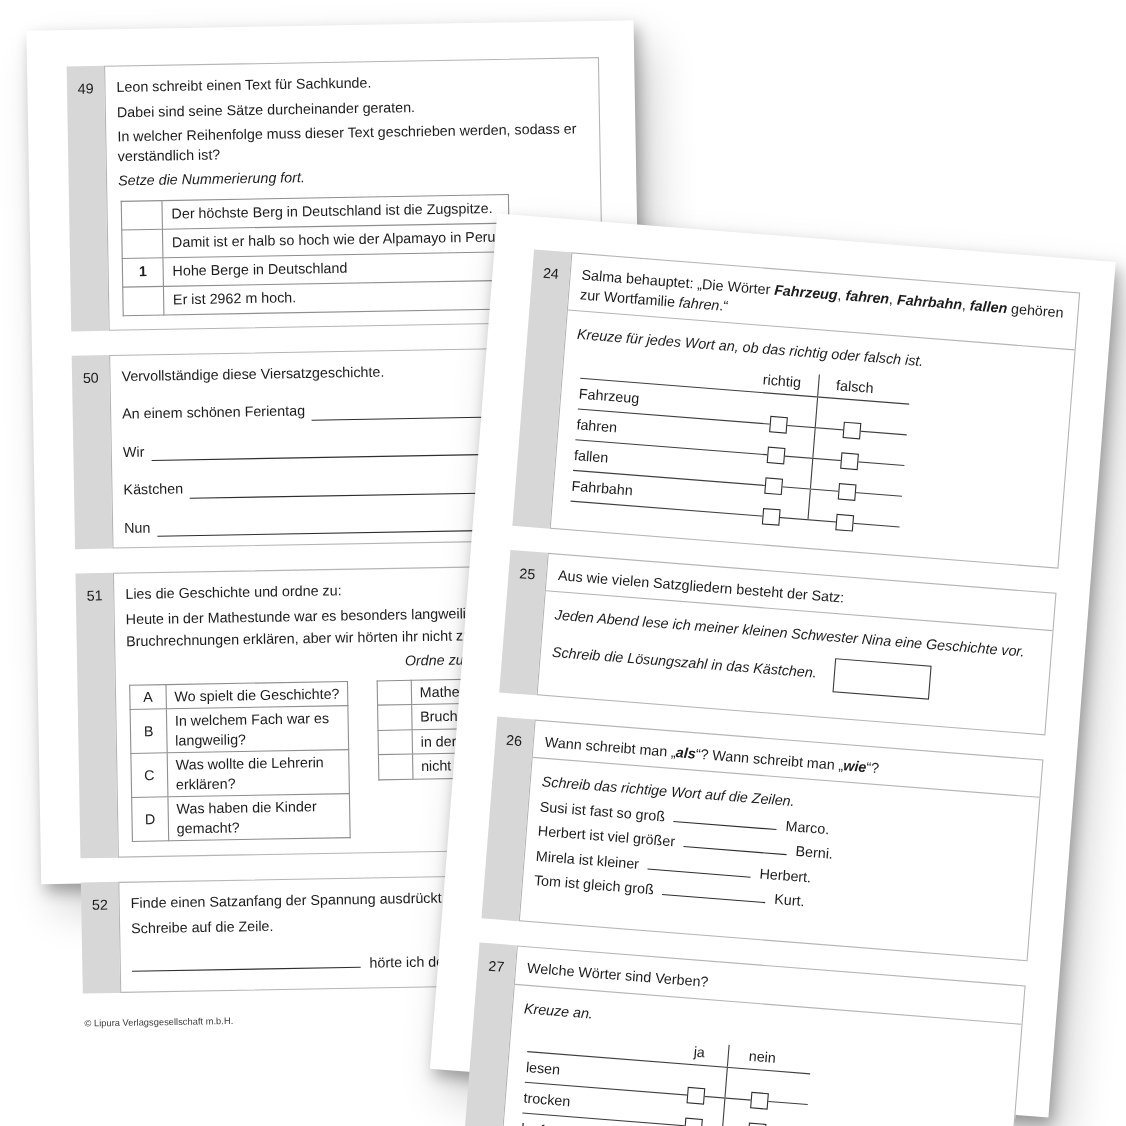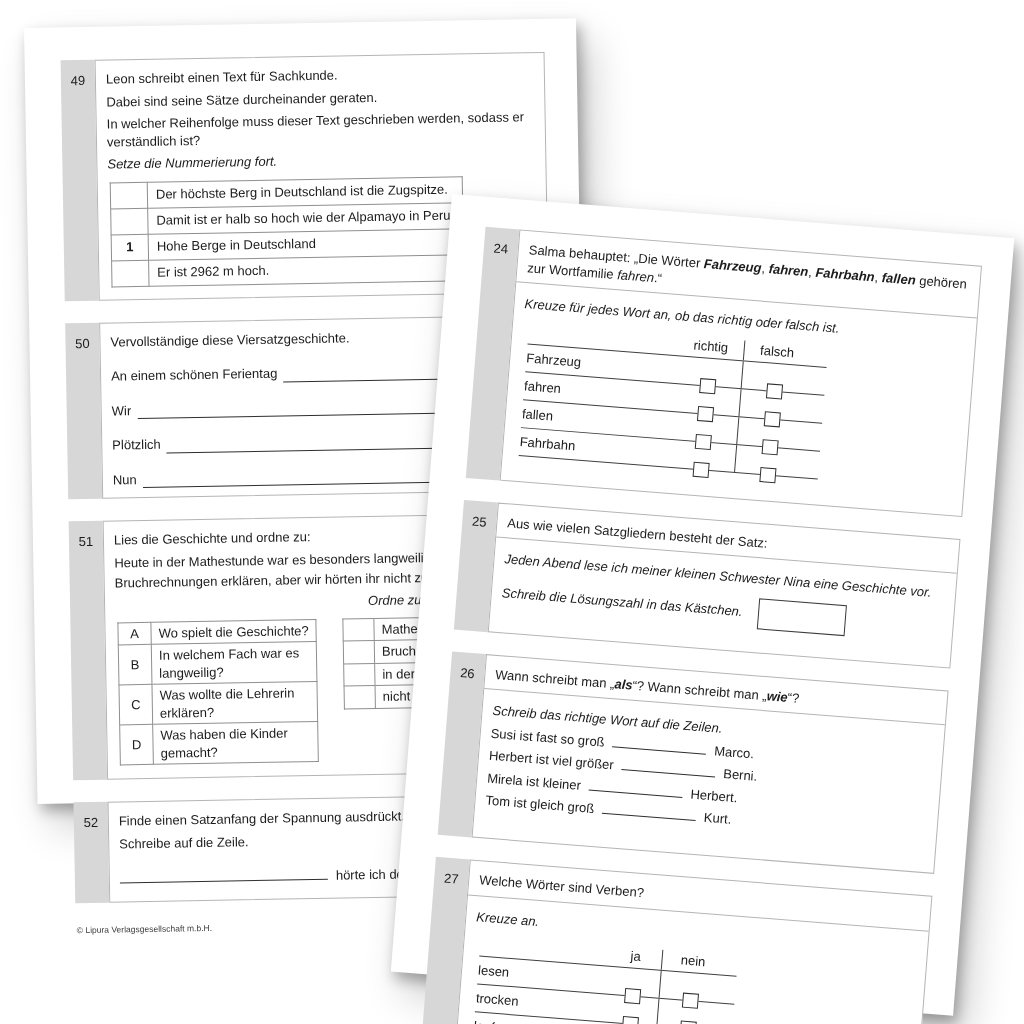--- a/index.html
+++ b/index.html
@@ -129,21 +129,21 @@
         <p>Vervollständige diese Viersatzgeschichte.</p>
         <div class="fillrow">
           <span>An einem schönen Ferientag</span>
           <span class="wline"></span>
         </div>
         <div class="fillrow">
           <span>Wir</span>
           <span class="wline"></span>
         </div>
         <div class="fillrow">
-          <span>Plötzlich</span>
+          <span>Kästchen</span>
           <span class="wline"></span>
         </div>
         <div class="fillrow">
           <span>Nun</span>
           <span class="wline"></span>
         </div>
       </div>
     </div>
 
     <div class="qblock">

